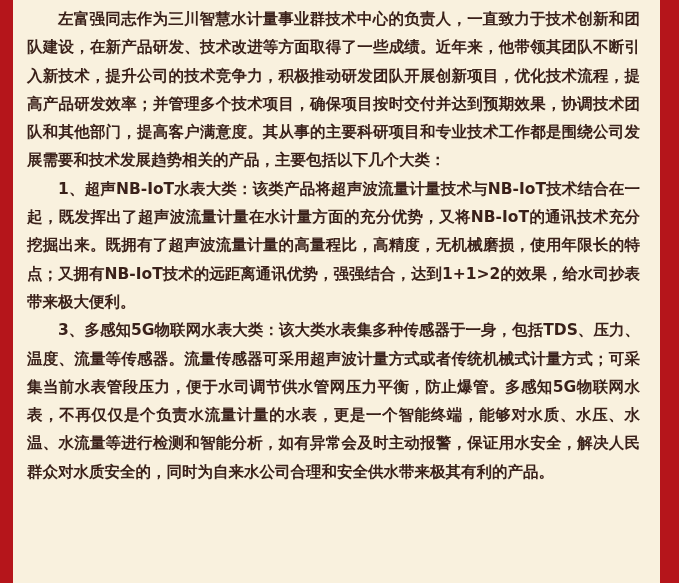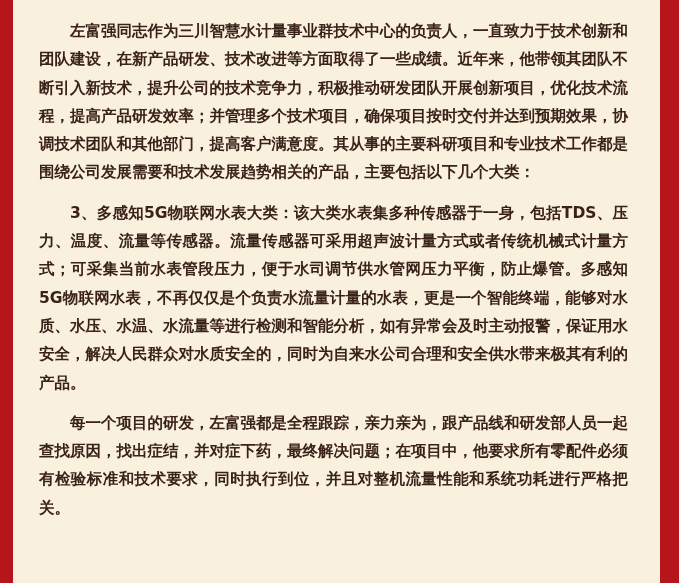--- a/index.html
+++ b/index.html
@@ -33,28 +33,28 @@
     left: 27px;
     top: 5px;
     width: 613px;
     color: #3a211a;
     font-size: 15.5px;
     line-height: 28.3px;
     font-weight: 600;
     text-align: justify;
   }
   .doc-content p {
-    margin: 12px;
+    margin: 0;
     padding: 0;
     text-indent: 2em;
   }
 </style>
 </head>
 <body>
 
 <div class="side-bar left"></div>
 <div class="side-bar right"></div>
 
 <div class="doc-content">
   <p>左富强同志作为三川智慧水计量事业群技术中心的负责人，一直致力于技术创新和团队建设，在新产品研发、技术改进等方面取得了一些成绩。近年来，他带领其团队不断引入新技术，提升公司的技术竞争力，积极推动研发团队开展创新项目，优化技术流程，提高产品研发效率；并管理多个技术项目，确保项目按时交付并达到预期效果，协调技术团队和其他部门，提高客户满意度。其从事的主要科研项目和专业技术工作都是围绕公司发展需要和技术发展趋势相关的产品，主要包括以下几个大类：</p>
+  <p>1、超声NB-IoT水表大类：该类产品将超声波流量计量技术与NB-IoT技术结合在一起，既发挥出了超声波流量计量在水计量方面的充分优势，又将NB-IoT的通讯技术充分挖掘出来。既拥有了超声波流量计量的高量程比，高精度，无机械磨损，使用年限长的特点；又拥有NB-IoT技术的远距离通讯优势，强强结合，达到1+1&gt;2的效果，给水司抄表带来极大便利。</p>
   <p>3、多感知5G物联网水表大类：该大类水表集多种传感器于一身，包括TDS、压力、温度、流量等传感器。流量传感器可采用超声波计量方式或者传统机械式计量方式；可采集当前水表管段压力，便于水司调节供水管网压力平衡，防止爆管。多感知5G物联网水表，不再仅仅是个负责水流量计量的水表，更是一个智能终端，能够对水质、水压、水温、水流量等进行检测和智能分析，如有异常会及时主动报警，保证用水安全，解决人民群众对水质安全的，同时为自来水公司合理和安全供水带来极其有利的产品。</p>
-  <p>每一个项目的研发，左富强都是全程跟踪，亲力亲为，跟产品线和研发部人员一起查找原因，找出症结，并对症下药，最终解决问题；在项目中，他要求所有零配件必须有检验标准和技术要求，同时执行到位，并且对整机流量性能和系统功耗进行严格把关。</p>
 </div>
 
 </body></html>

